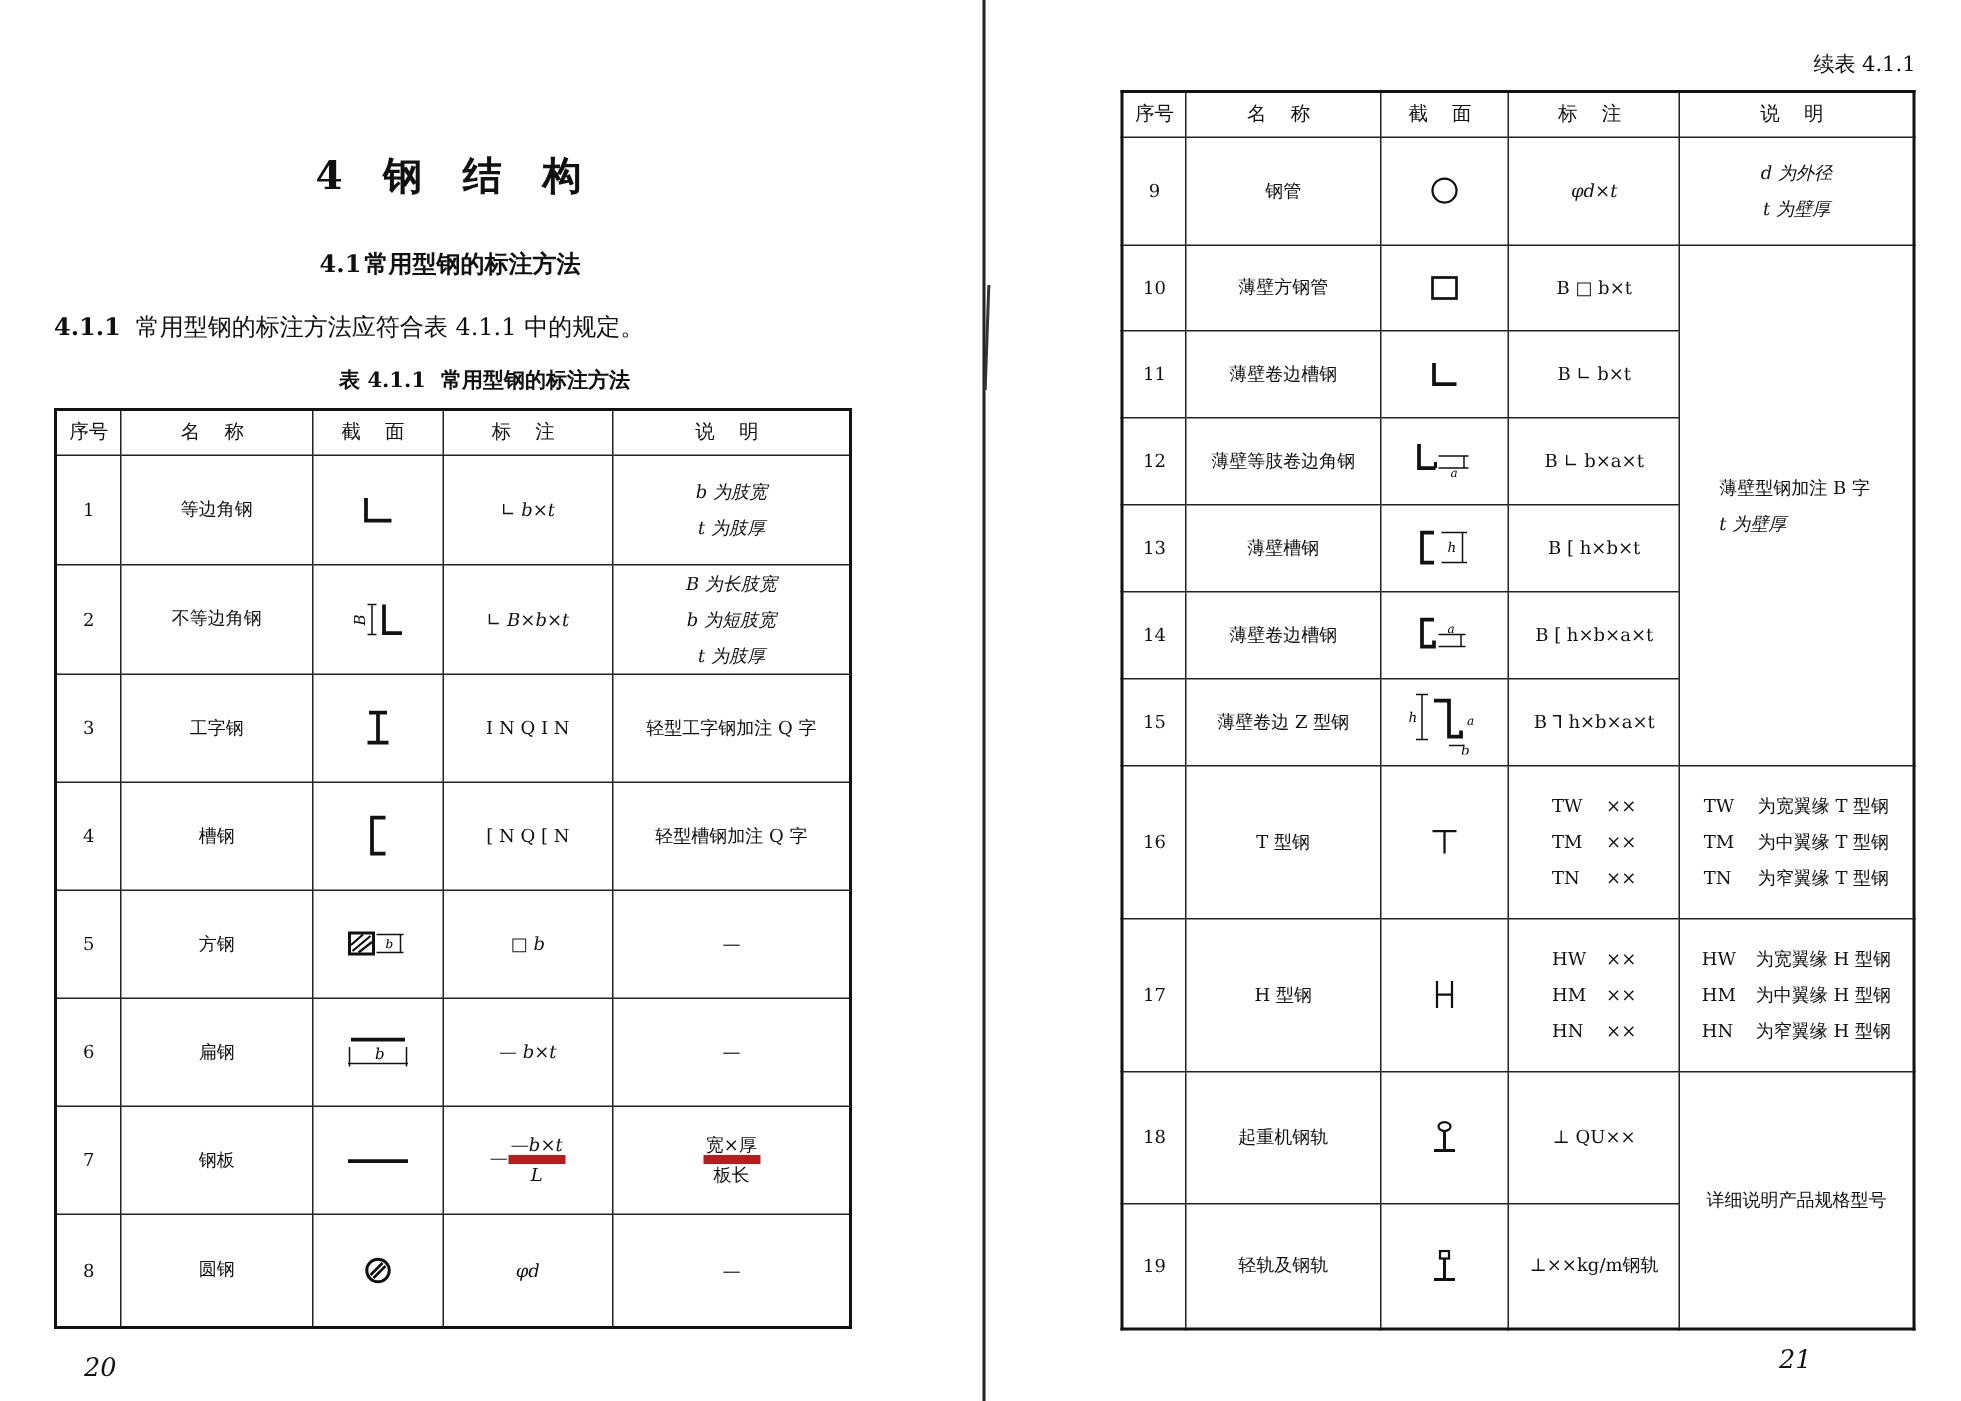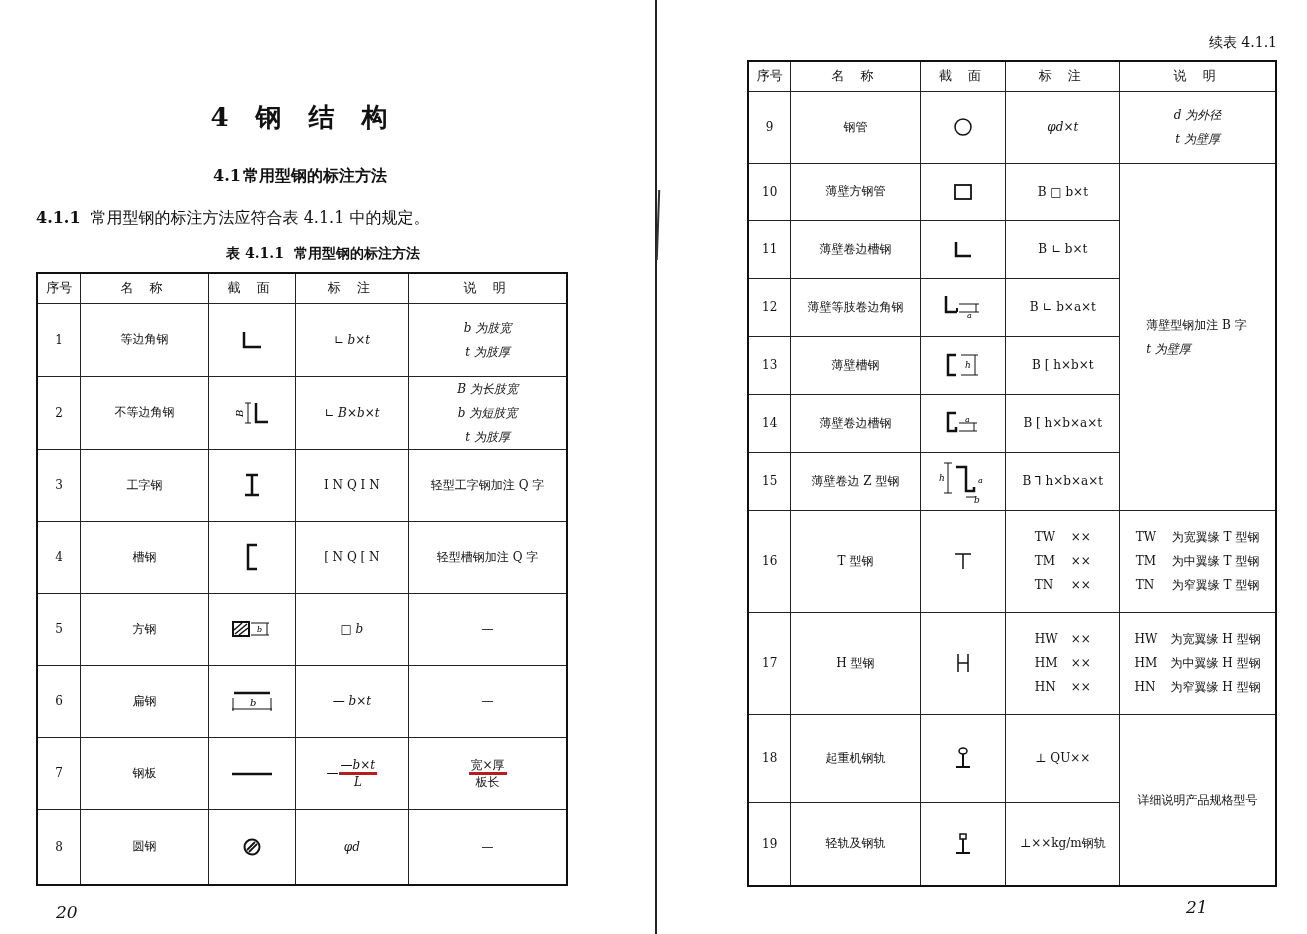--- a/index.html
+++ b/index.html
@@ -18,21 +18,21 @@
   table{position:absolute;border-collapse:collapse;font-size:12px;padding-left:48px;}
   td,th{border:1px solid #222;text-align:center;vertical-align:middle;padding:0;font-weight:normal;}
   th{font-size:13px;letter-spacing:6px;}
   th.seq{letter-spacing:0;}
   .t-left{left:36px;top:272px;width:532px;border:2px solid #111;}
   .t-right{left:747px;top:60px;width:530px;border:2px solid #111;}
   .desc{line-height:24px;font-size:12px;}
   .it{font-style:italic;}
   .ann{font-size:12px;white-space:nowrap;}
   .frac{display:inline-block;vertical-align:middle;text-align:center;line-height:14px;}
-  .frac .top{border-bottom:3px solid #b91c1c;padding:0 2px;}
+  .frac .top{border-bottom:6px solid #b91c1c;padding:0 2px;}
   .icon{display:inline-block;vertical-align:middle;}
   .multi{line-height:24px;text-align:left;display:inline-block;}
   .multi span.k{display:inline-block;width:36px;}
 </style>
 </head>
 <body>
 
 <div class="gutter"></div>
 <div class="gutter2"></div>
 

